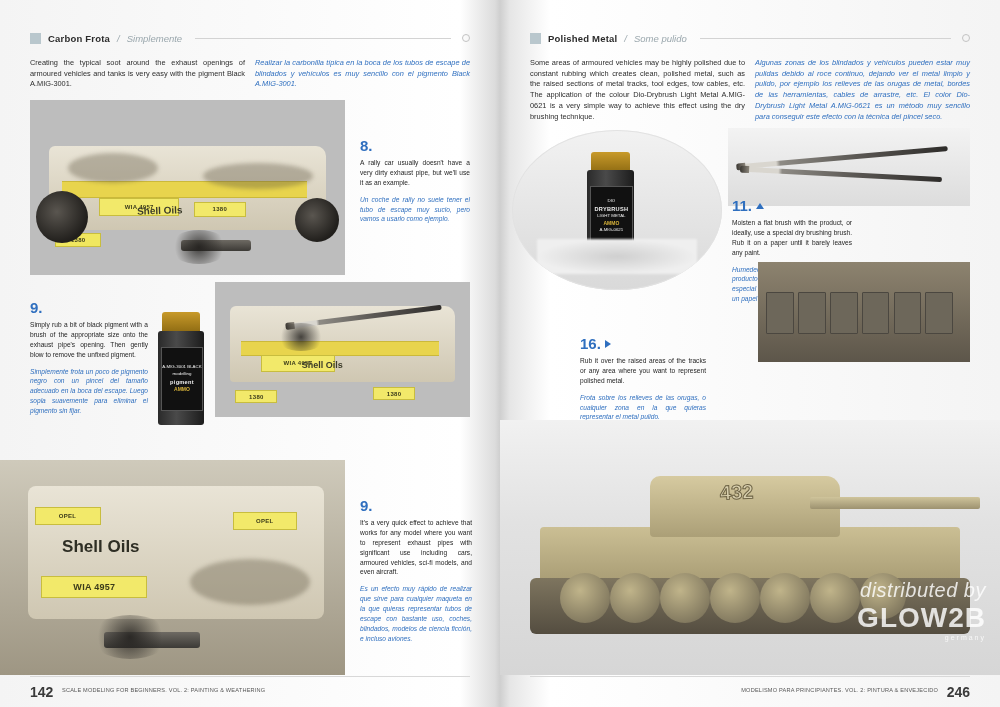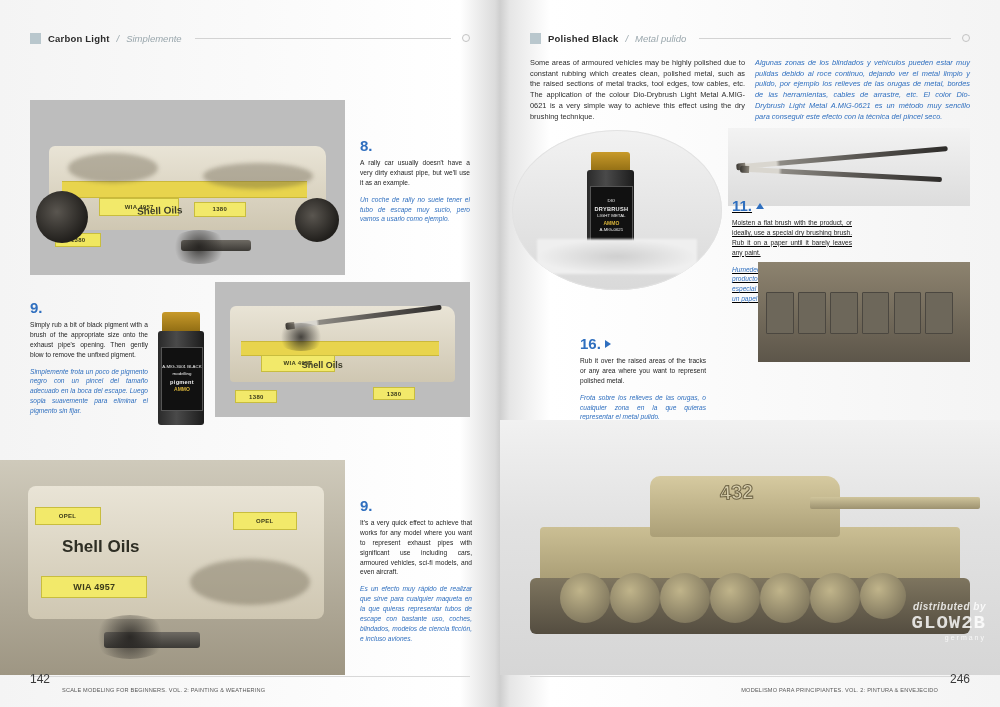--- a/index.html
+++ b/index.html
@@ -37,21 +37,21 @@
   .blk .num{font-size:15px;font-weight:bold;color:#2f6fbf;line-height:1;margin-bottom:5px;display:flex;align-items:center;gap:4px;}
   .blk .en{font-size:6.6px;line-height:1.5;color:#1f1f1f;text-align:justify;}
   .blk .es{font-size:6.6px;line-height:1.5;color:#2f6fbf;font-style:italic;text-align:justify;margin-top:7px;}
   .tri{width:0;height:0;border-top:4px solid transparent;border-bottom:4px solid transparent;}
   .tri.r{border-left:6px solid #2f6fbf;}
   .tri.l{border-right:6px solid #2f6fbf;}
   .tri.u{border-left:4px solid transparent;border-right:4px solid transparent;border-bottom:6px solid #2f6fbf;border-top:none;}
 
   
   .foot{position:absolute;bottom:14px;font-size:5.6px;color:#575757;letter-spacing:.2px;}
-  .pgno{position:absolute;bottom:21px;font-size:12px;font-weight:normal;color:#3a3a3a;}
+  .pgno{position:absolute;bottom:7px;font-size:14px;font-weight:bold;color:#3a3a3a;}
   .footrule{position:absolute;bottom:30px;height:1px;background:#d8d8d8;}
 
   
   
   .ph-car1{background:
      radial-gradient(ellipse at 30% 70%,#d8d2c2 0%,#bdb6a4 45%,#8e8madd 100%),
      linear-gradient(180deg,#cfcabb 0%,#b5ae9c 100%);}
   .carbody{position:absolute;left:6%;top:26%;width:88%;height:48%;background:linear-gradient(180deg,#e9e4d6,#cfc7b2);border-radius:6px 10px 4px 4px;}
   .carstripe{position:absolute;left:10%;top:46%;width:78%;height:9%;background:#e8d44d;border-top:1px solid #cbb93a;border-bottom:1px solid #cbb93a;}
   .plate{position:absolute;background:#f2e96a;border:1px solid #c8bd3e;font-size:6px;font-weight:bold;color:#3a3a1a;display:flex;align-items:center;justify-content:center;letter-spacing:.3px;}
@@ -79,41 +79,43 @@
 
   
   .tankwrap{position:absolute;}
   .hull{position:absolute;left:8%;top:42%;width:84%;height:26%;background:linear-gradient(180deg,#cbbf94,#a2966f);border-radius:4px;}
   .turret{position:absolute;left:30%;top:22%;width:38%;height:24%;background:linear-gradient(180deg,#d6caa0,#ab9f77);border-radius:10px 14px 4px 4px;}
   .barrel{position:absolute;left:62%;top:30%;width:34%;height:5%;background:linear-gradient(180deg,#cfc49b,#9d9270);border-radius:2px;}
   .trackrow{position:absolute;left:6%;top:62%;width:88%;height:22%;background:linear-gradient(180deg,#7e755f,#544d40);border-radius:6px;}
   .road{position:absolute;border-radius:50%;background:radial-gradient(circle at 40% 35%,#c0b48a,#6c6450);}
 
   .glowbox{position:absolute;right:14px;bottom:34px;text-align:right;color:rgba(255,255,255,.82);}
-  .glowbox .d1{font-size:10px;font-style:italic;font-weight:bold;letter-spacing:.5px;}
-  .glowbox .d2{font-size:19px;font-weight:bold;letter-spacing:1px;font-family:Liberation Mono, monospace;}
+  .glowbox .d1{font-size:20px;font-style:italic;font-weight:normal;letter-spacing:.5px;}
+  .glowbox .d2{font-size:28px;font-weight:bold;letter-spacing:1px;}
   .glowbox .d3{font-size:7px;letter-spacing:2px;}
   .circleimg{position:absolute;border-radius:50%;overflow:hidden;background:linear-gradient(180deg,#f2f2f2,#d9d9d9);box-shadow:0 0 0 1px #e2e2e2 inset;}
 </style>
 </head>
 <body>
 
 <div class="spread">
 
   <div class="page left">
 
     <div class="hdr" style="left:30px;width:440px;">
       <div class="sq"></div>
-      <div class="t1">Carbon Light</div>
+      <div class="t1">Carbon Frota</div>
       <div class="t2">/</div>
       <div class="t2">Simplemente</div>
       <div class="rule"></div>
       <div class="dot"></div>
     </div>
 
+    <div class="intro" style="left:30px;top:58px;width:215px;">Creating the typical soot around the exhaust openings of armoured vehicles and tanks is very easy with the pigment Black A.MIG-3001.</div>
+    <div class="intro es" style="left:255px;top:58px;width:215px;">Realizar la carbonilla típica en la boca de los tubos de escape de blindados y vehículos es muy sencillo con el pigmento Black A.MIG-3001.</div>
 
     <div class="photo ph-car1" style="left:30px;top:100px;width:315px;height:175px;">
       <div class="carbody"></div>
       <div class="carstripe"></div>
       <div class="plate" style="left:22%;top:56%;width:78px;height:16px;">WIA 4957</div>
       <div class="plate" style="left:52%;top:58%;width:50px;height:13px;">1380</div>
       <div class="plate" style="left:8%;top:76%;width:44px;height:12px;background:#f0e75f;">1380</div>
       <div style="position:absolute;left:34%;top:60%;font-size:10px;font-weight:bold;color:#3c3c2a;transform:rotate(-2deg);">Shell Oils</div>
       <div class="wheel" style="left:2%;top:52%;width:52px;height:52px;"></div>
       <div class="wheel" style="right:2%;top:56%;width:44px;height:44px;"></div>
@@ -178,23 +180,23 @@
 
     <div class="footrule" style="left:30px;width:440px;"></div>
     <div class="pgno" style="left:30px;">142</div>
     <div class="foot" style="left:62px;">SCALE MODELING FOR BEGINNERS. VOL. 2: PAINTING &amp; WEATHERING</div>
   </div>
 
   <div class="page right">
 
     <div class="hdr" style="left:30px;width:440px;">
       <div class="sq"></div>
-      <div class="t1">Polished Black</div>
+      <div class="t1">Polished Metal</div>
       <div class="t2">/</div>
-      <div class="t2">Metal pulido</div>
+      <div class="t2">Some pulido</div>
       <div class="rule"></div>
       <div class="dot"></div>
     </div>
 
     <div class="intro" style="left:30px;top:58px;width:215px;">Some areas of armoured vehicles may be highly polished due to constant rubbing which creates clean, polished metal, such as the raised sections of metal tracks, tool edges, tow cables, etc. The application of the colour Dio-Drybrush Light Metal A.MIG-0621 is a very simple way to achieve this effect using the dry brushing technique.</div>
     <div class="intro es" style="left:255px;top:58px;width:215px;">Algunas zonas de los blindados y vehículos pueden estar muy pulidas debido al roce continuo, dejando ver el metal limpio y pulido, por ejemplo los relieves de las orugas de metal, bordes de las herramientas, cables de arrastre, etc. El color Dio-Drybrush Light Metal A.MIG-0621 es un método muy sencillo para conseguir este efecto con la técnica del pincel seco.</div>
 
     <div class="circleimg" style="left:12px;top:130px;width:210px;height:160px;border-radius:50%;">
       <div class="jar" style="left:34%;top:14%;width:54px;height:112px;">
         <div class="cap"></div>
@@ -212,21 +214,21 @@
 
     <div class="photo" style="left:228px;top:128px;width:242px;height:78px;background:linear-gradient(180deg,#f3f3f3,#dcdcdc);">
       <div class="brush" style="left:6%;top:34%;width:205px;transform:rotate(-5deg);">
           <div class="tip"></div>
         </div>
       <div class="brush" style="left:8%;top:56%;width:195px;transform:rotate(3deg);">
           <div class="tip"></div>
         </div>
     </div>
 
-    <div class="blk" style="left:232px;top:198px;width:120px;text-decoration:underline;">
+    <div class="blk" style="left:232px;top:198px;width:120px;">
       <div class="num">
         <span>11.</span>
         <span class="tri u"></span>
       </div>
       <div class="en">Moisten a flat brush with the product, or ideally, use a special dry brushing brush. Rub it on a paper until it barely leaves any paint.</div>
       <div class="es">Humedece un pincel plano en el producto, o mejor aún, un pincel especial para pincel seco. Frota sobre un papel hasta que casi no pinte.</div>
     </div>
 
     <div class="photo" style="left:258px;top:262px;width:212px;height:100px;">
       <div class="trackstrip"></div>

